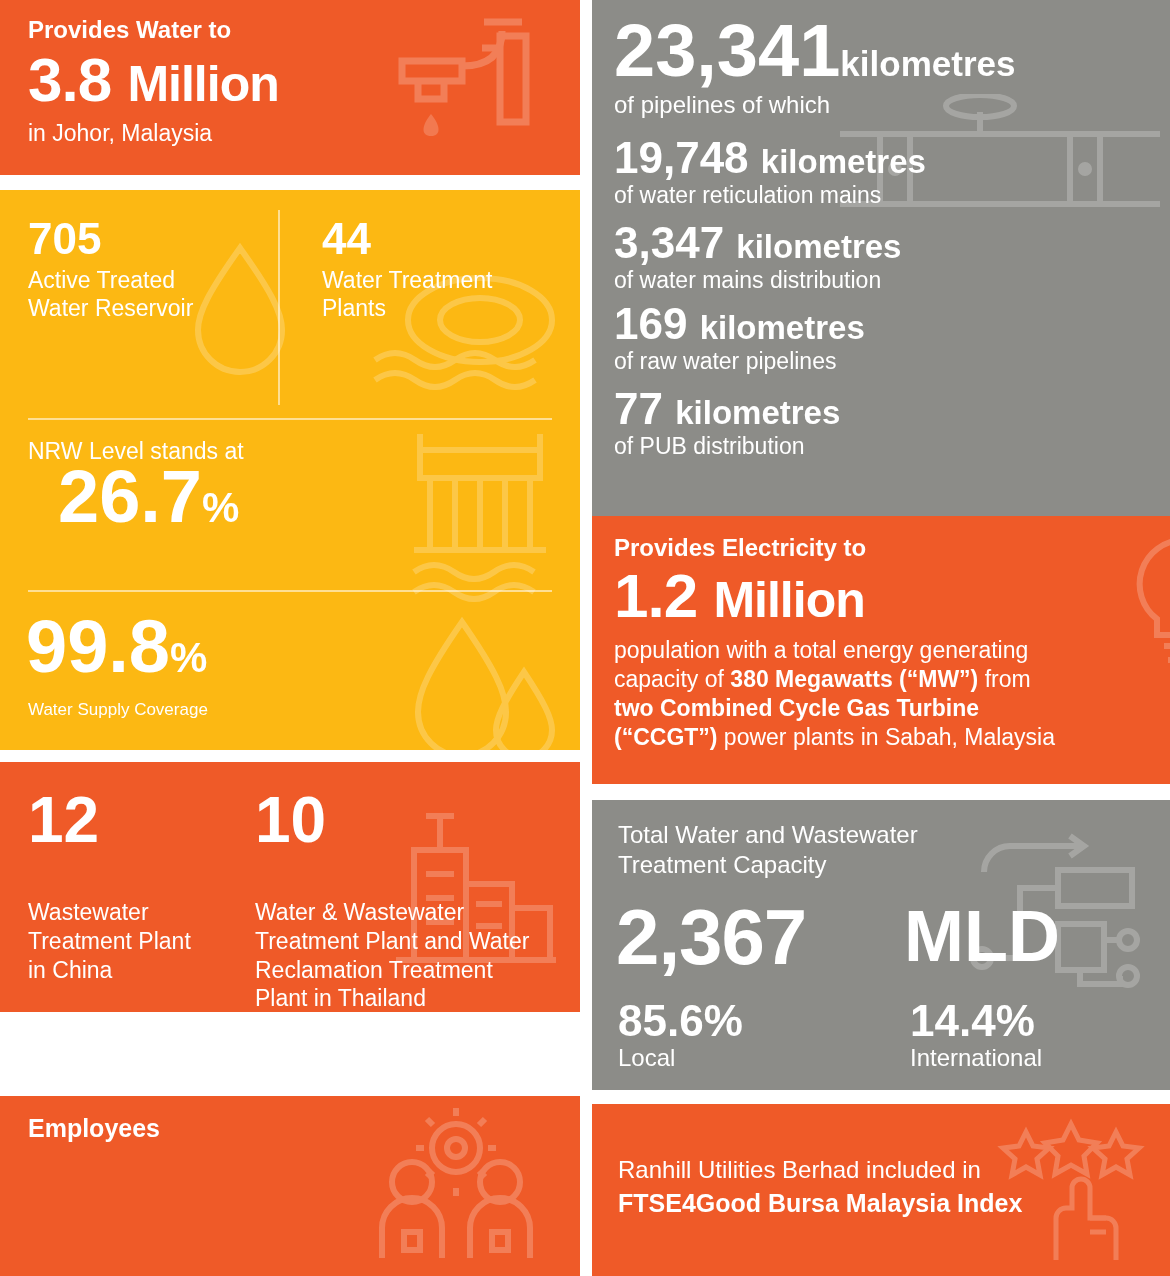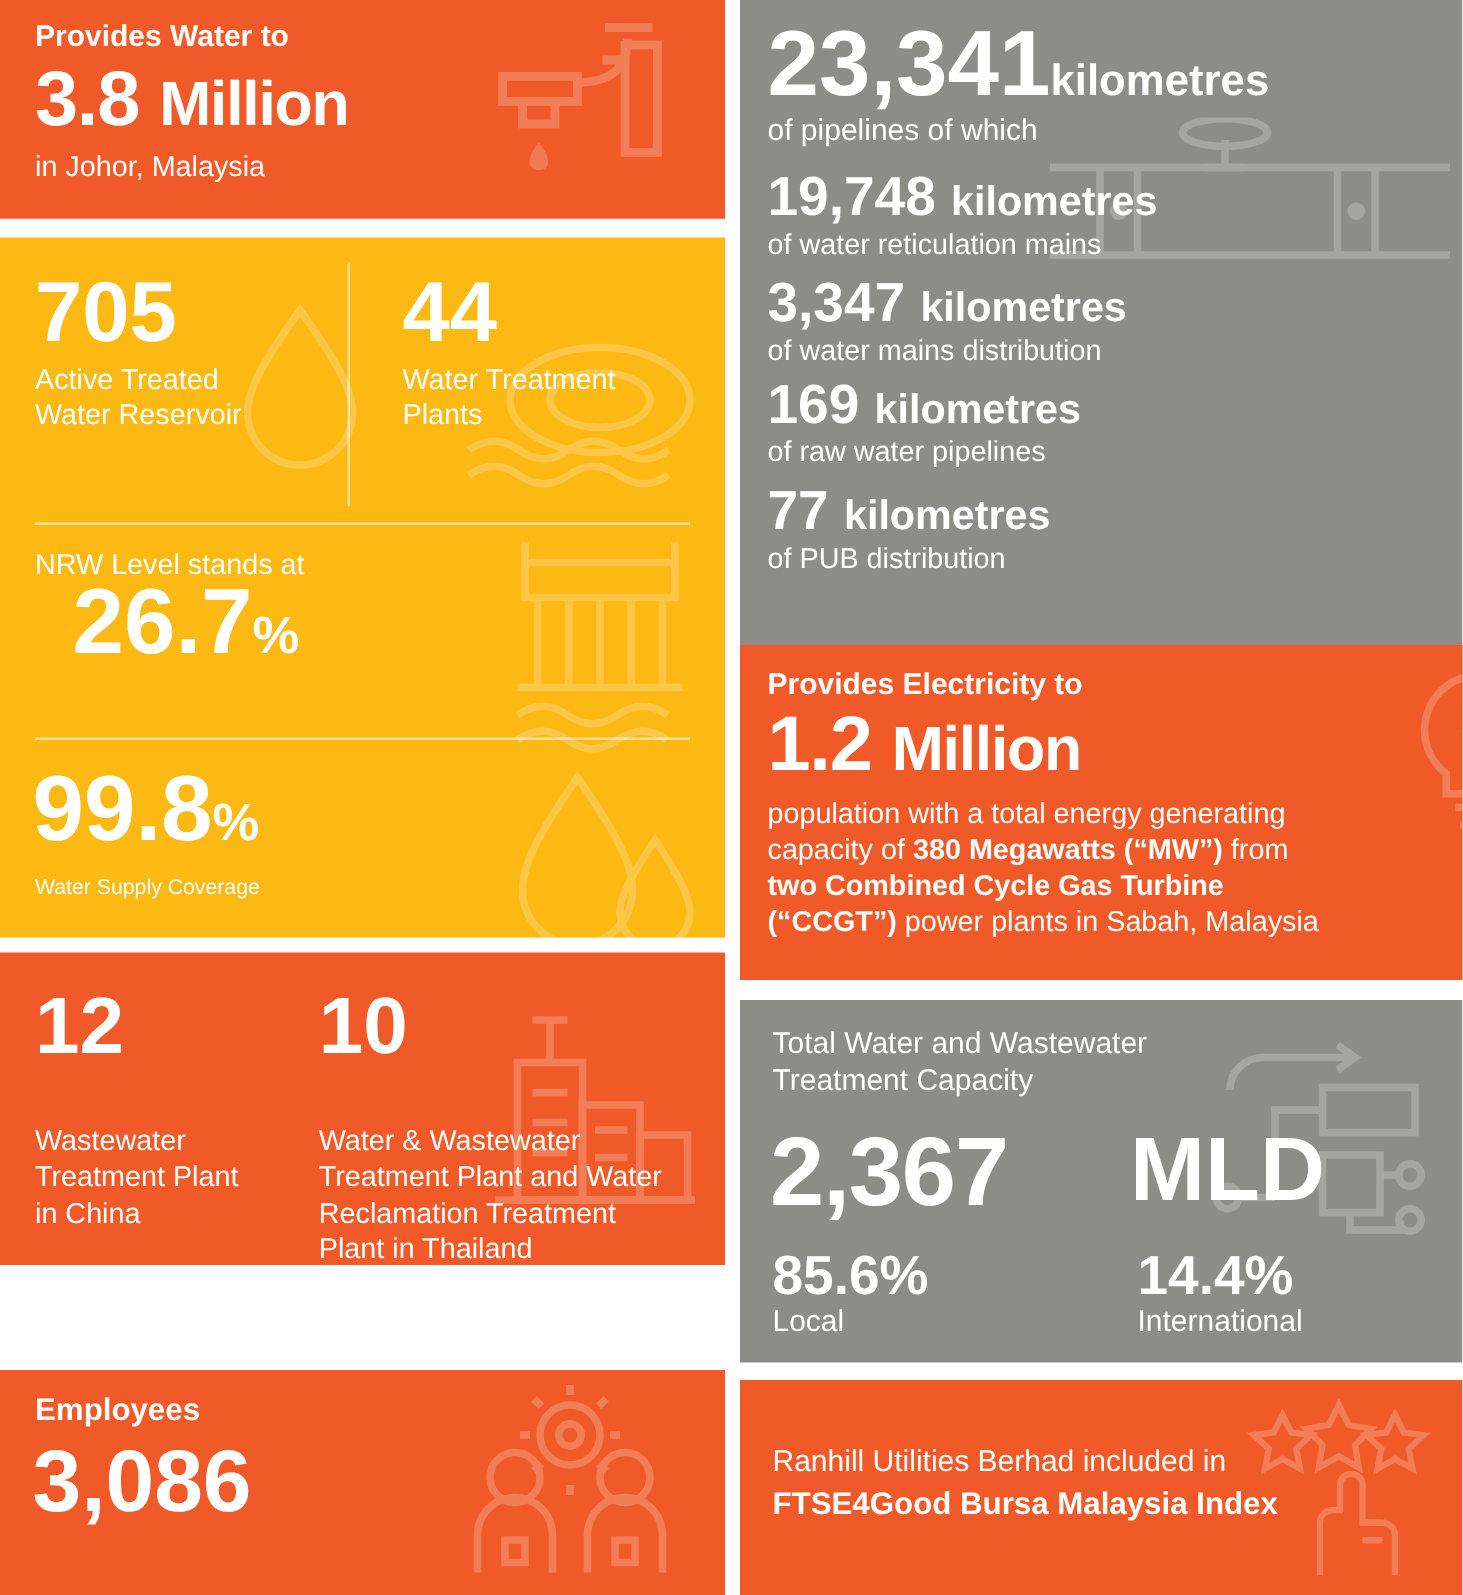--- a/index.html
+++ b/index.html
@@ -48,21 +48,21 @@
 
   
   #card-water-ops { left: 0; top: 190px; width: 580px; height: 560px; }
   .amber-top { position: relative; height: 235px; }
   .amber-col-a { position: absolute; left: 28px; top: 28px; width: 240px; }
   .amber-col-b { position: absolute; left: 322px; top: 28px; width: 230px; }
   .amber-divider {
     position: absolute; left: 278px; top: 20px; width: 2px; height: 195px;
     background: rgba(255,255,255,0.55);
   }
-  .amber-num { font-size: 68px; font-weight: bold; line-height: 0.95; }
+  .amber-num { font-size: 44px; font-weight: bold; line-height: 0.95; }
   .amber-cap { font-size: 23px; line-height: 1.22; padding-top: 6px; }
   .hr-amber {
     position: absolute; left: 28px; width: 524px; height: 2px;
     background: rgba(255,255,255,0.55);
   }
   #hr1 { top: 228px; }
   #hr2 { top: 400px; }
   .nrw-label { position: absolute; left: 28px; top: 248px; font-size: 23px; }
   .nrw-num { position: absolute; left: 26px; top: 272px; font-size: 74px; font-weight: bold; line-height: 0.95; margin-left: 32px; }
   .nrw-num .pct { font-size: 42px; }
@@ -242,21 +242,20 @@
         <circle cx="52" cy="74" r="20"></circle>
         <path d="M22 150 v-30 a30 30 0 0 1 60 0 v30"></path>
         <circle cx="140" cy="74" r="20"></circle>
         <path d="M110 150 v-30 a30 30 0 0 1 60 0 v30"></path>
         <rect x="44" y="124" width="16" height="18"></rect>
         <rect x="132" y="124" width="16" height="18"></rect>
       </svg>
     </div>
     <div class="txt">
       <div class="e-label">Employees</div>
-      <div class="e-num">3,086</div>
     </div>
   </div>
 
   <div class="card grey" id="card-pipelines">
     <div class="deco" style="right:10px; top:94px;">
       <svg width="320" height="160" viewBox="0 0 320 160" fill="none" stroke="#ffffff" stroke-width="6">
         <path d="M0 40 h320 M0 110 h320"></path>
         <path d="M40 40 v70 M70 40 v70 M230 40 v70 M260 40 v70"></path>
         <circle cx="55" cy="75" r="7" fill="#ffffff" stroke="none"></circle>
         <circle cx="245" cy="75" r="7" fill="#ffffff" stroke="none"></circle>

